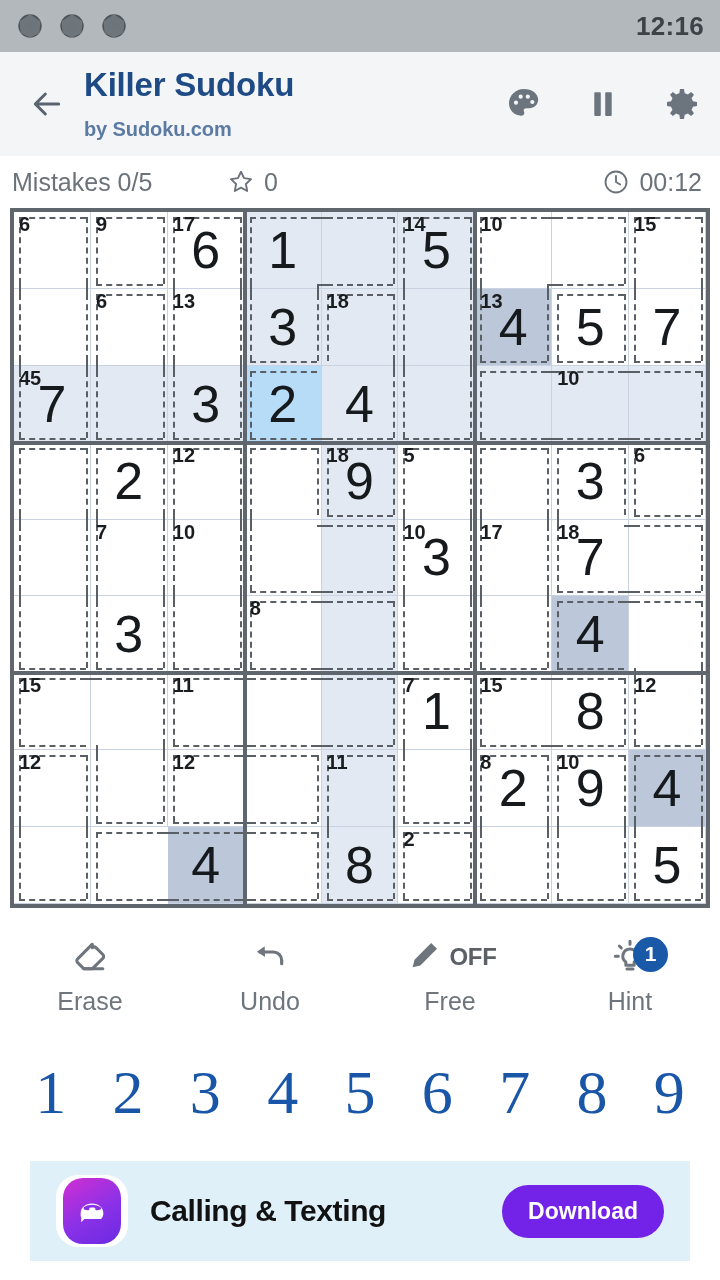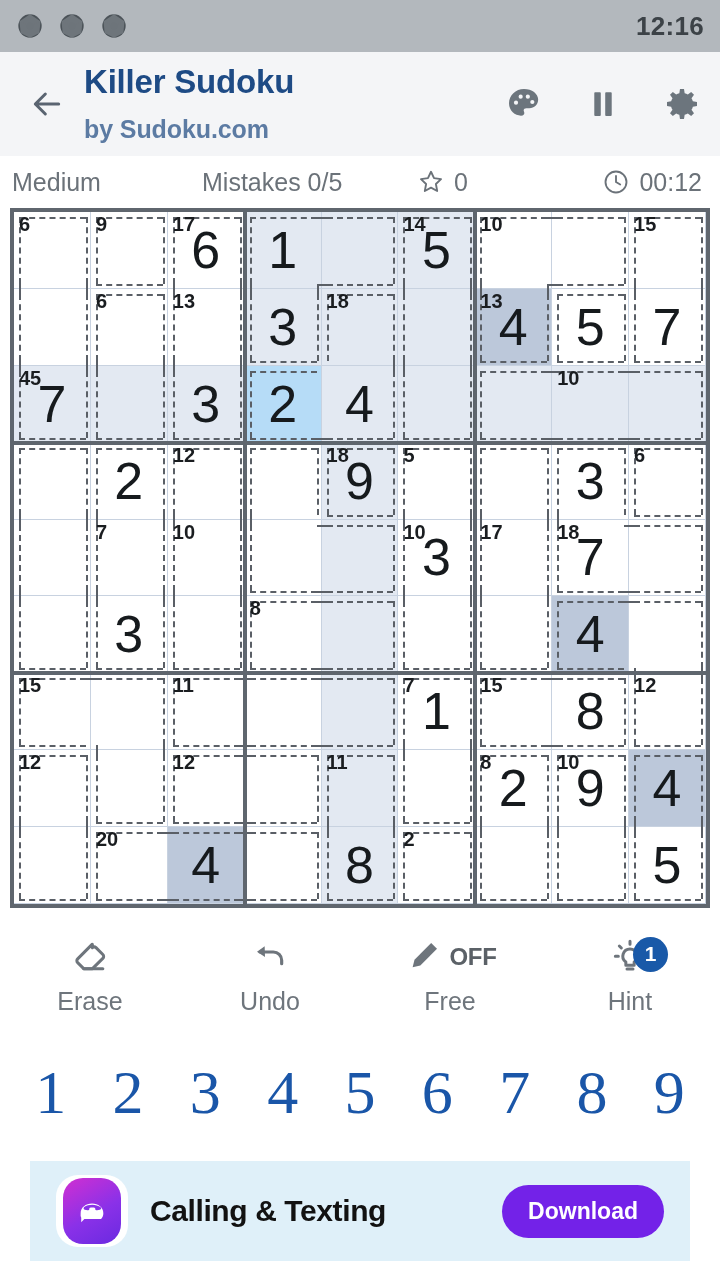--- a/index.html
+++ b/index.html
@@ -34,21 +34,21 @@
     width: 54px; height: 54px;
     display: flex; align-items: center; justify-content: center;
     color: #5a6471;
   }
   .titlewrap { margin-left: 10px; display: flex; flex-direction: column; }
   .apptitle {
     font-size: 33px; font-weight: bold; color: #1e4b85;
     line-height: 1.1; letter-spacing: -0.2px;
   }
   .appsub {
-    font-size: 25px; color: #5c7ba3; font-weight: bold;
+    font-size: 20px; color: #5c7ba3; font-weight: bold;
     margin-top: 15px; letter-spacing: -0.1px;
   }
   .appbar-actions {
     position: absolute; right: 18px; top: 0; height: 100%;
     display: flex; align-items: center; gap: 40px;
   }
   .acticon { color: #6c757d; display: flex; align-items: center; justify-content: center; }
 
   
   .infobar {
@@ -228,21 +228,20 @@
     </div>
     <div class="acticon">
       <svg width="40" height="40" viewBox="0 0 24 24">
         <path d="M12 8.3a3.7 3.7 0 100 7.4 3.7 3.7 0 000-7.4zm9 4.9v-2.4l-2.5-.4a6.9 6.9 0 00-.8-1.9l1.5-2-1.7-1.7-2 1.5a6.9 6.9 0 00-1.9-.8L13.2 3h-2.4l-.4 2.5c-.7.2-1.3.4-1.9.8l-2-1.5-1.7 1.7 1.5 2c-.4.6-.6 1.2-.8 1.9L3 10.8v2.4l2.5.4c.2.7.4 1.3.8 1.9l-1.5 2 1.7 1.7 2-1.5c.6.4 1.2.6 1.9.8l.4 2.5h2.4l.4-2.5c.7-.2 1.3-.4 1.9-.8l2 1.5 1.7-1.7-1.5-2c.4-.6.6-1.2.8-1.9l2.5-.4z" fill="#6c757d"></path>
       </svg>
     </div>
   </div>
 </div>
 
 <div class="infobar">
-  <div class="info-diff">Medium</div>
   <div class="info-mist">Mistakes 0/5</div>
   <div class="info-star">
     <svg width="28" height="28" viewBox="0 0 24 24" fill="none" stroke="#6b7279" stroke-width="1.6">
       <path d="M12 3.2l2.6 5.5 6 .8-4.4 4.2 1.1 6-5.3-2.9-5.3 2.9 1.1-6L3.4 9.5l6-.8z" stroke-linejoin="round"></path>
     </svg>
     <span>0</span>
   </div>
   <div class="info-time">
     <svg width="28" height="28" viewBox="0 0 24 24" fill="none" stroke="#6b7279" stroke-width="1.6">
       <circle cx="12" cy="12" r="9"></circle>
@@ -420,23 +419,20 @@
         <div class="cellval">2</div>
       </div>
       <div class="cell" style="left: 538.222px; top: 538.222px; width: 76.8889px; height: 76.8889px;">
         <div class="cagesum">10</div>
         <div class="cellval">9</div>
       </div>
       <div class="cell hl-same" style="left: 615.111px; top: 538.222px; width: 76.8889px; height: 76.8889px;">
         <div class="cellval">4</div>
       </div>
       <div class="cell" style="left: 0px; top: 615.111px; width: 76.8889px; height: 76.8889px;"></div>
-      <div class="cell" style="left: 76.8889px; top: 615.111px; width: 76.8889px; height: 76.8889px;">
-        <div class="cagesum">20</div>
-      </div>
       <div class="cell hl-same" style="left: 153.778px; top: 615.111px; width: 76.8889px; height: 76.8889px;">
         <div class="cellval">4</div>
       </div>
       <div class="cell" style="left: 230.667px; top: 615.111px; width: 76.8889px; height: 76.8889px;"></div>
       <div class="cell hl-unit" style="left: 307.556px; top: 615.111px; width: 76.8889px; height: 76.8889px;">
         <div class="cellval">8</div>
       </div>
       <div class="cell" style="left: 384.444px; top: 615.111px; width: 76.8889px; height: 76.8889px;">
         <div class="cagesum">2</div>
       </div>

